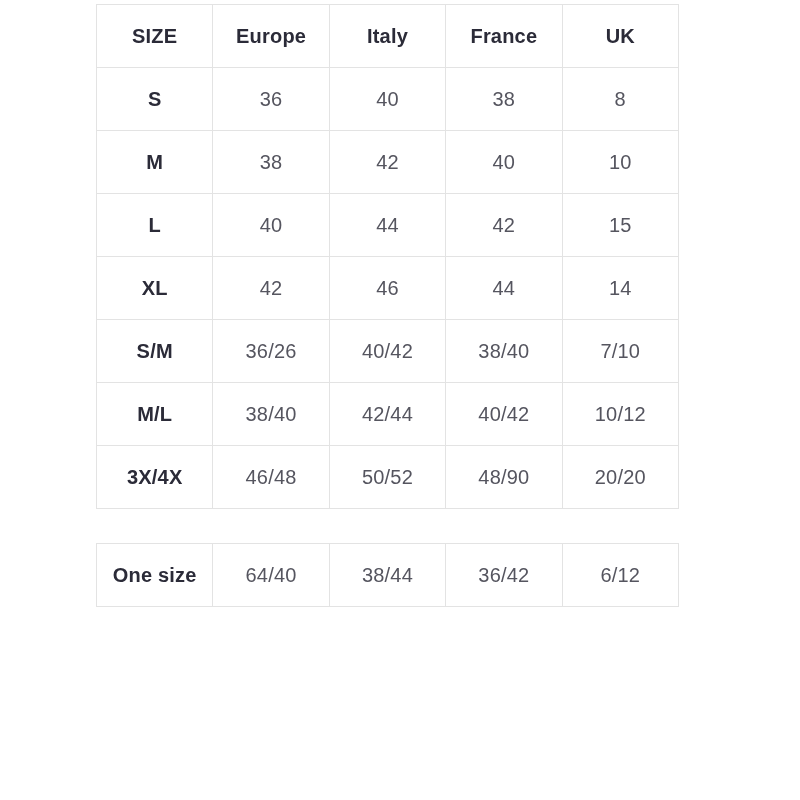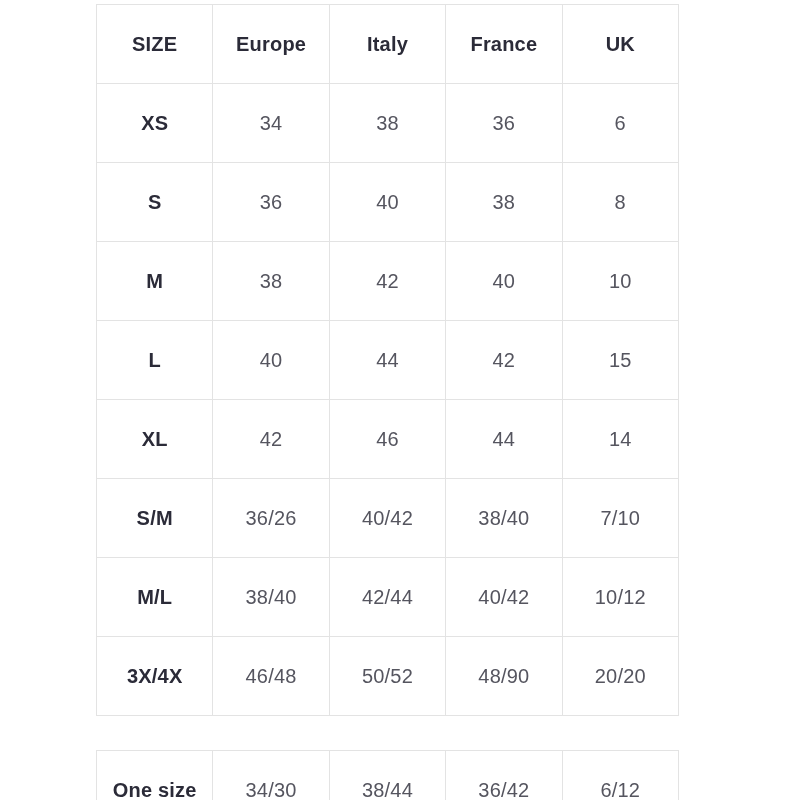--- a/index.html
+++ b/index.html
@@ -27,21 +27,21 @@
     width: 583px;
     background: #ffffff;
   }
   table.size-table th,
   table.size-table td {
     border: 1px solid var(--border-color, #e3e3e3);
     text-align: center;
     vertical-align: middle;
     height: 62px;
     font-size: 20px;
-    padding: 8px;
+    padding: 0;
     letter-spacing: 0.2px;
   }
   table.size-table th {
     font-weight: bold;
     color: var(--header-text, #2b2b38);
   }
   td.label-cell {
     font-weight: bold;
     color: var(--header-text, #2b2b38);
     font-size: 19px;
@@ -64,27 +64,20 @@
       <thead>
         <tr>
           <th>SIZE</th>
           <th>Europe</th>
           <th>Italy</th>
           <th>France</th>
           <th>UK</th>
         </tr>
       </thead>
       <tbody>
-          <tr>
-            <td class="label-cell">XS</td>
-            <td class="value-cell">34</td>
-            <td class="value-cell">38</td>
-            <td class="value-cell">36</td>
-            <td class="value-cell">6</td>
-          </tr>
           <tr>
             <td class="label-cell">S</td>
             <td class="value-cell">36</td>
             <td class="value-cell">40</td>
             <td class="value-cell">38</td>
             <td class="value-cell">8</td>
           </tr>
           <tr>
             <td class="label-cell">M</td>
             <td class="value-cell">38</td>
@@ -129,21 +122,21 @@
           </tr>
         </tbody>
     </table>
 
     <div class="table-gap"></div>
 
     <table class="size-table">
       <tbody>
           <tr>
             <td class="label-cell">One size</td>
-            <td class="value-cell">34/30</td>
+            <td class="value-cell">64/40</td>
             <td class="value-cell">38/44</td>
             <td class="value-cell">36/42</td>
             <td class="value-cell">6/12</td>
           </tr>
         </tbody>
     </table>
 
   </div>
 </div>
 

